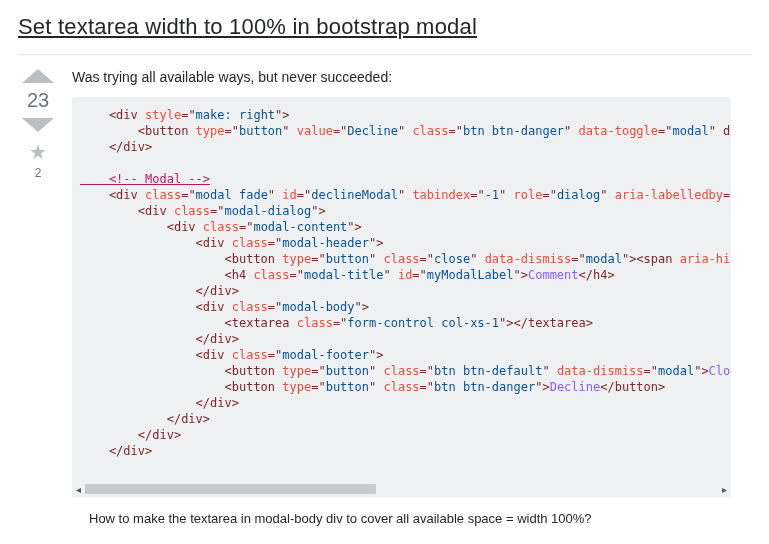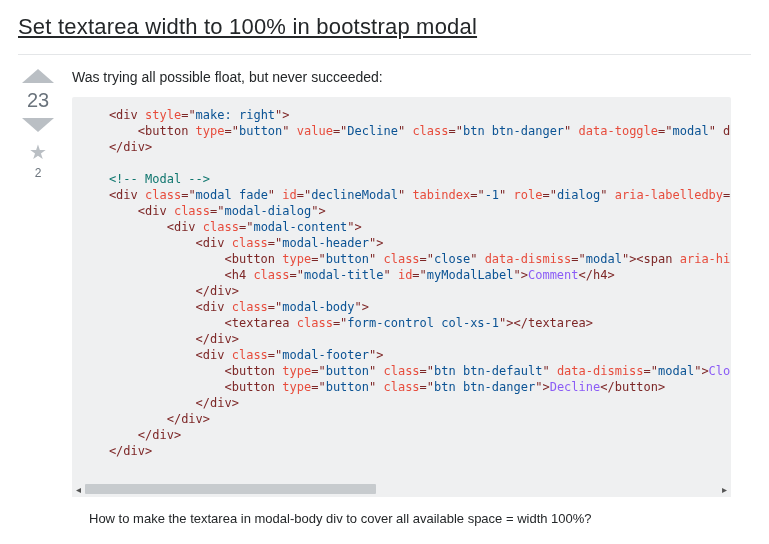--- a/index.html
+++ b/index.html
@@ -57,21 +57,21 @@
     overflow-y:hidden;
     padding:10px 8px 6px 8px;
     height:374px;
     width:659px;
     box-sizing:border-box;
   }
   
   .t-tag { color:#7d2727; }        
   .t-attr { color:#e74c3c;text-align:center; }       
   .t-str { color:#0b5394; }        
-  .t-cmt { color:#0f766e; }
+  .t-cmt { color:#be185d;text-decoration:underline; }
   .t-txt { color:#8b5cf6; }
   .hscroll {
     height:14px;
     background:#eff0f1;
     display:flex;
     align-items:center;
     padding:0 4px 2px 4px;
     box-sizing:border-box;
   }
   .hscroll .caret { font-size:10px; color:#555; user-select:none; }
@@ -89,21 +89,21 @@
   <div class="post">
     <div class="votes">
       <div class="arrow up"></div>
       <div class="score">23</div>
       <div class="arrow down"></div>
       <div class="star">★</div>
       <div class="favcount">2</div>
     </div>
 
     <div class="body">
-      <p class="lead">Was trying all possible float, but never succeeded:</p>
+      <p class="lead">Was trying all available ways, but never succeeded:</p>
 
       <div class="codewrap">
 <pre class="codebox"><span class="t-tag">    &lt;div </span><span class="t-attr">style</span><span class="t-tag">="</span><span class="t-str">make: right</span><span class="t-tag">"&gt;</span>
 <span class="t-tag">        &lt;button </span><span class="t-attr">type</span><span class="t-tag">="</span><span class="t-str">button</span><span class="t-tag">" </span><span class="t-attr">value</span><span class="t-tag">="</span><span class="t-str">Decline</span><span class="t-tag">" </span><span class="t-attr">class</span><span class="t-tag">="</span><span class="t-str">btn btn-danger</span><span class="t-tag">" </span><span class="t-attr">data-toggle</span><span class="t-tag">="</span><span class="t-str">modal</span><span class="t-tag">" dat</span>
 <span class="t-tag">    &lt;/div&gt;</span>
 
 <span class="t-cmt">    &lt;!-- Modal --&gt;</span>
 <span class="t-tag">    &lt;div </span><span class="t-attr">class</span><span class="t-tag">="</span><span class="t-str">modal fade</span><span class="t-tag">" </span><span class="t-attr">id</span><span class="t-tag">="</span><span class="t-str">declineModal</span><span class="t-tag">" </span><span class="t-attr">tabindex</span><span class="t-tag">="</span><span class="t-str">-1</span><span class="t-tag">" </span><span class="t-attr">role</span><span class="t-tag">="</span><span class="t-str">dialog</span><span class="t-tag">" </span><span class="t-attr">aria-labelledby</span><span class="t-tag">="</span>
 <span class="t-tag">        &lt;div </span><span class="t-attr">class</span><span class="t-tag">="</span><span class="t-str">modal-dialog</span><span class="t-tag">"&gt;</span>
 <span class="t-tag">            &lt;div </span><span class="t-attr">class</span><span class="t-tag">="</span><span class="t-str">modal-content</span><span class="t-tag">"&gt;</span>

